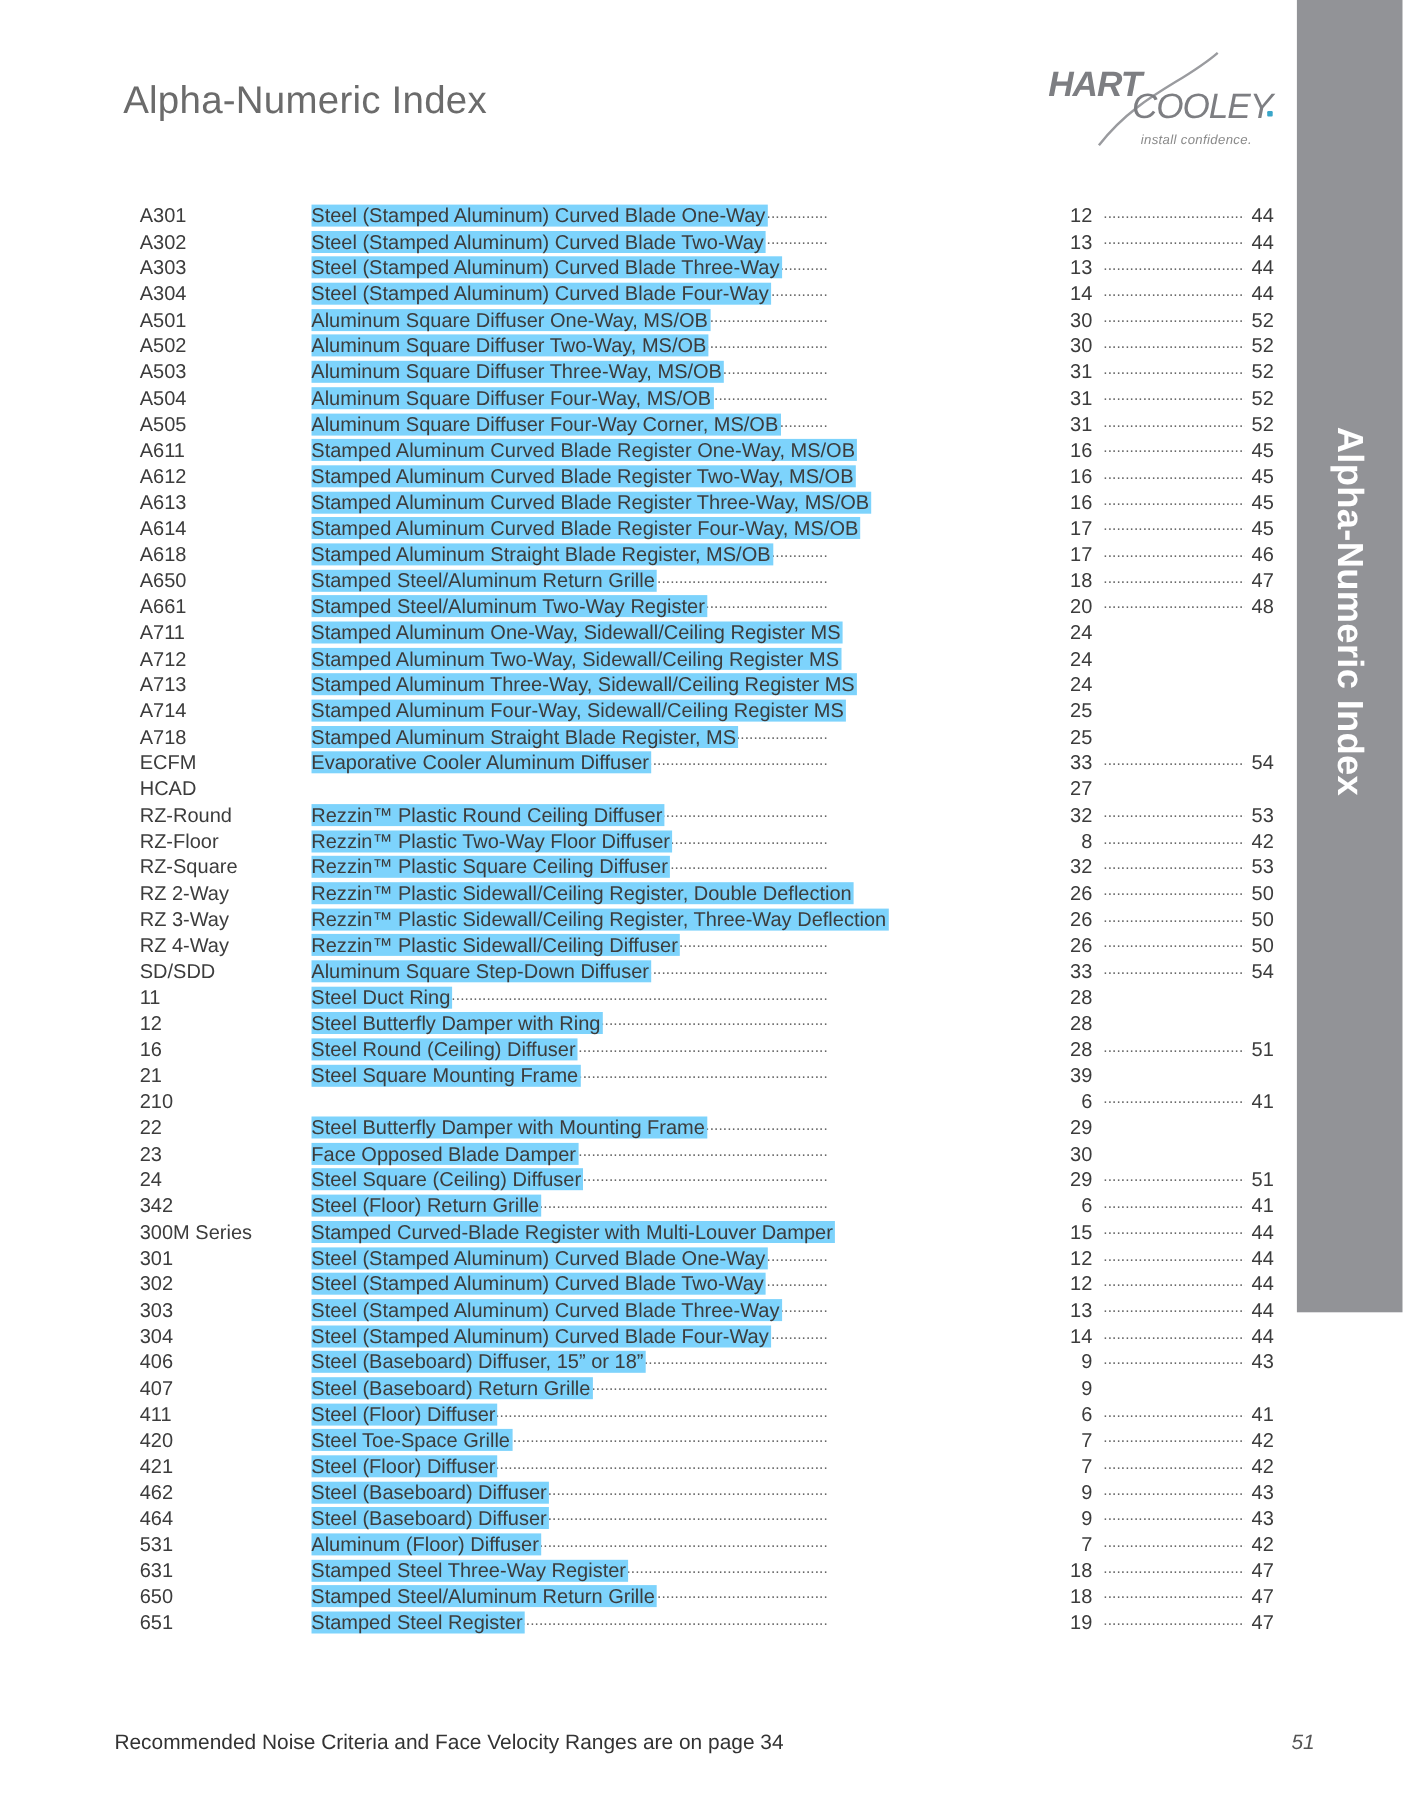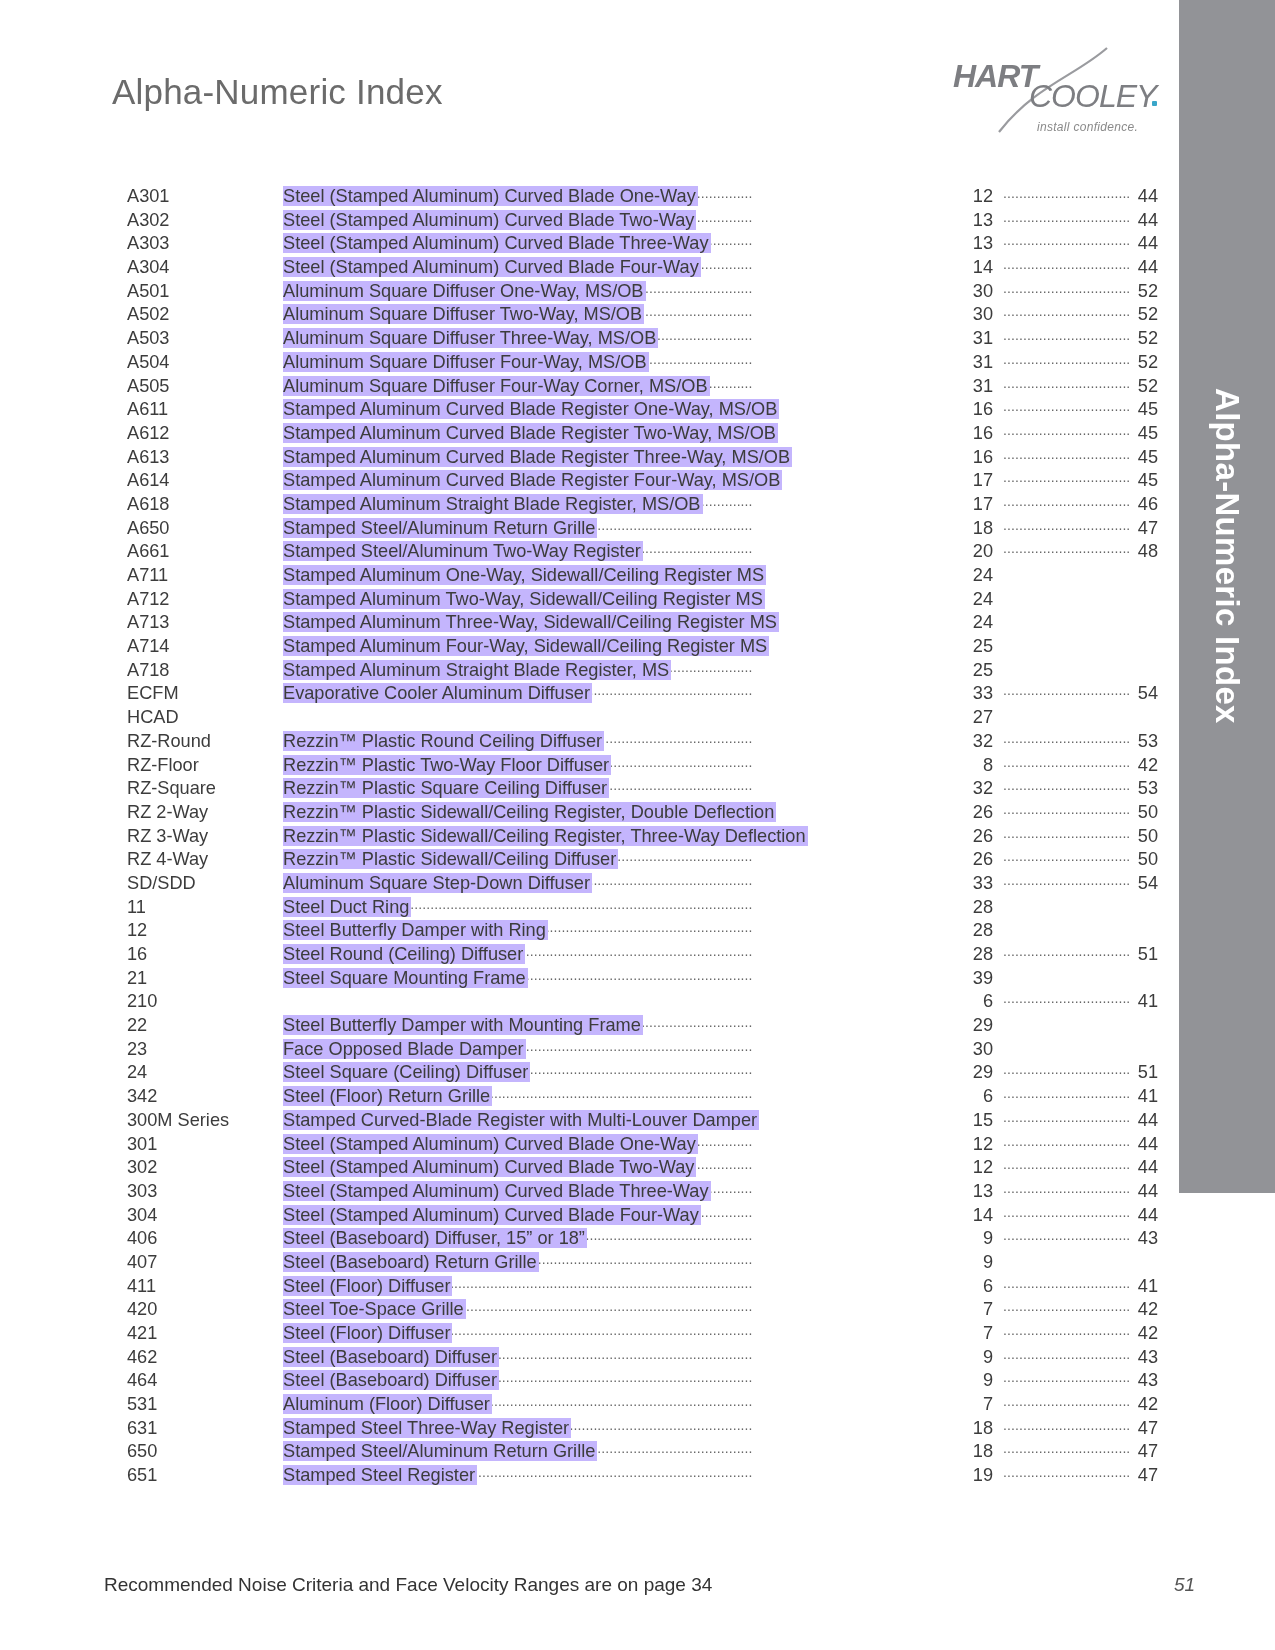--- a/index.html
+++ b/index.html
@@ -48,21 +48,21 @@
   }
   .row {
     position: relative; height: 23.7px; line-height: 23.7px; font-size: 18.2px;
     white-space: nowrap; color: #3c3c3c;
   }
   .row .code { position: absolute; left: 0; top: 0; margin-left: 14px; }
   .row .desc-wrap {
     position: absolute; left: 170px; top: 0; width: 707px; overflow: hidden;
     white-space: nowrap;
   }
-  .row .desc-wrap .desc { background: #c4b5fd; padding-right: 2px; position: relative; z-index: 1; }
+  .row .desc-wrap .desc { background: #7dd3fc; padding-right: 2px; position: relative; z-index: 1; }
   .row .desc-wrap::after {
     content: ". . . . . . . . . . . . . . . . . . . . . . . . . . . . . . . . . . . . . . . . . . . . . . . . . . . . . . . . . . . . . . . . . . . . . . . . . . . . . . . . . . . . . . . . . . . . . . . . . . . . . . . . . . . . . . . . . . . . . .";
     position: absolute; left: 0; top: -3px; letter-spacing: -1.9px; font-size: 14px; color: #666;
   }
   .row .p1 { position: absolute; right: 165px; top: 0; text-align: right; }
   .row .lead2 {
     position: absolute; left: 890px; width: 128px; top: -3px; overflow: hidden;
     font-size: 14px; letter-spacing: -1.9px; color: #666;
   }
   .row .p2 { position: absolute; right: 0; top: 0; text-align: right; }

